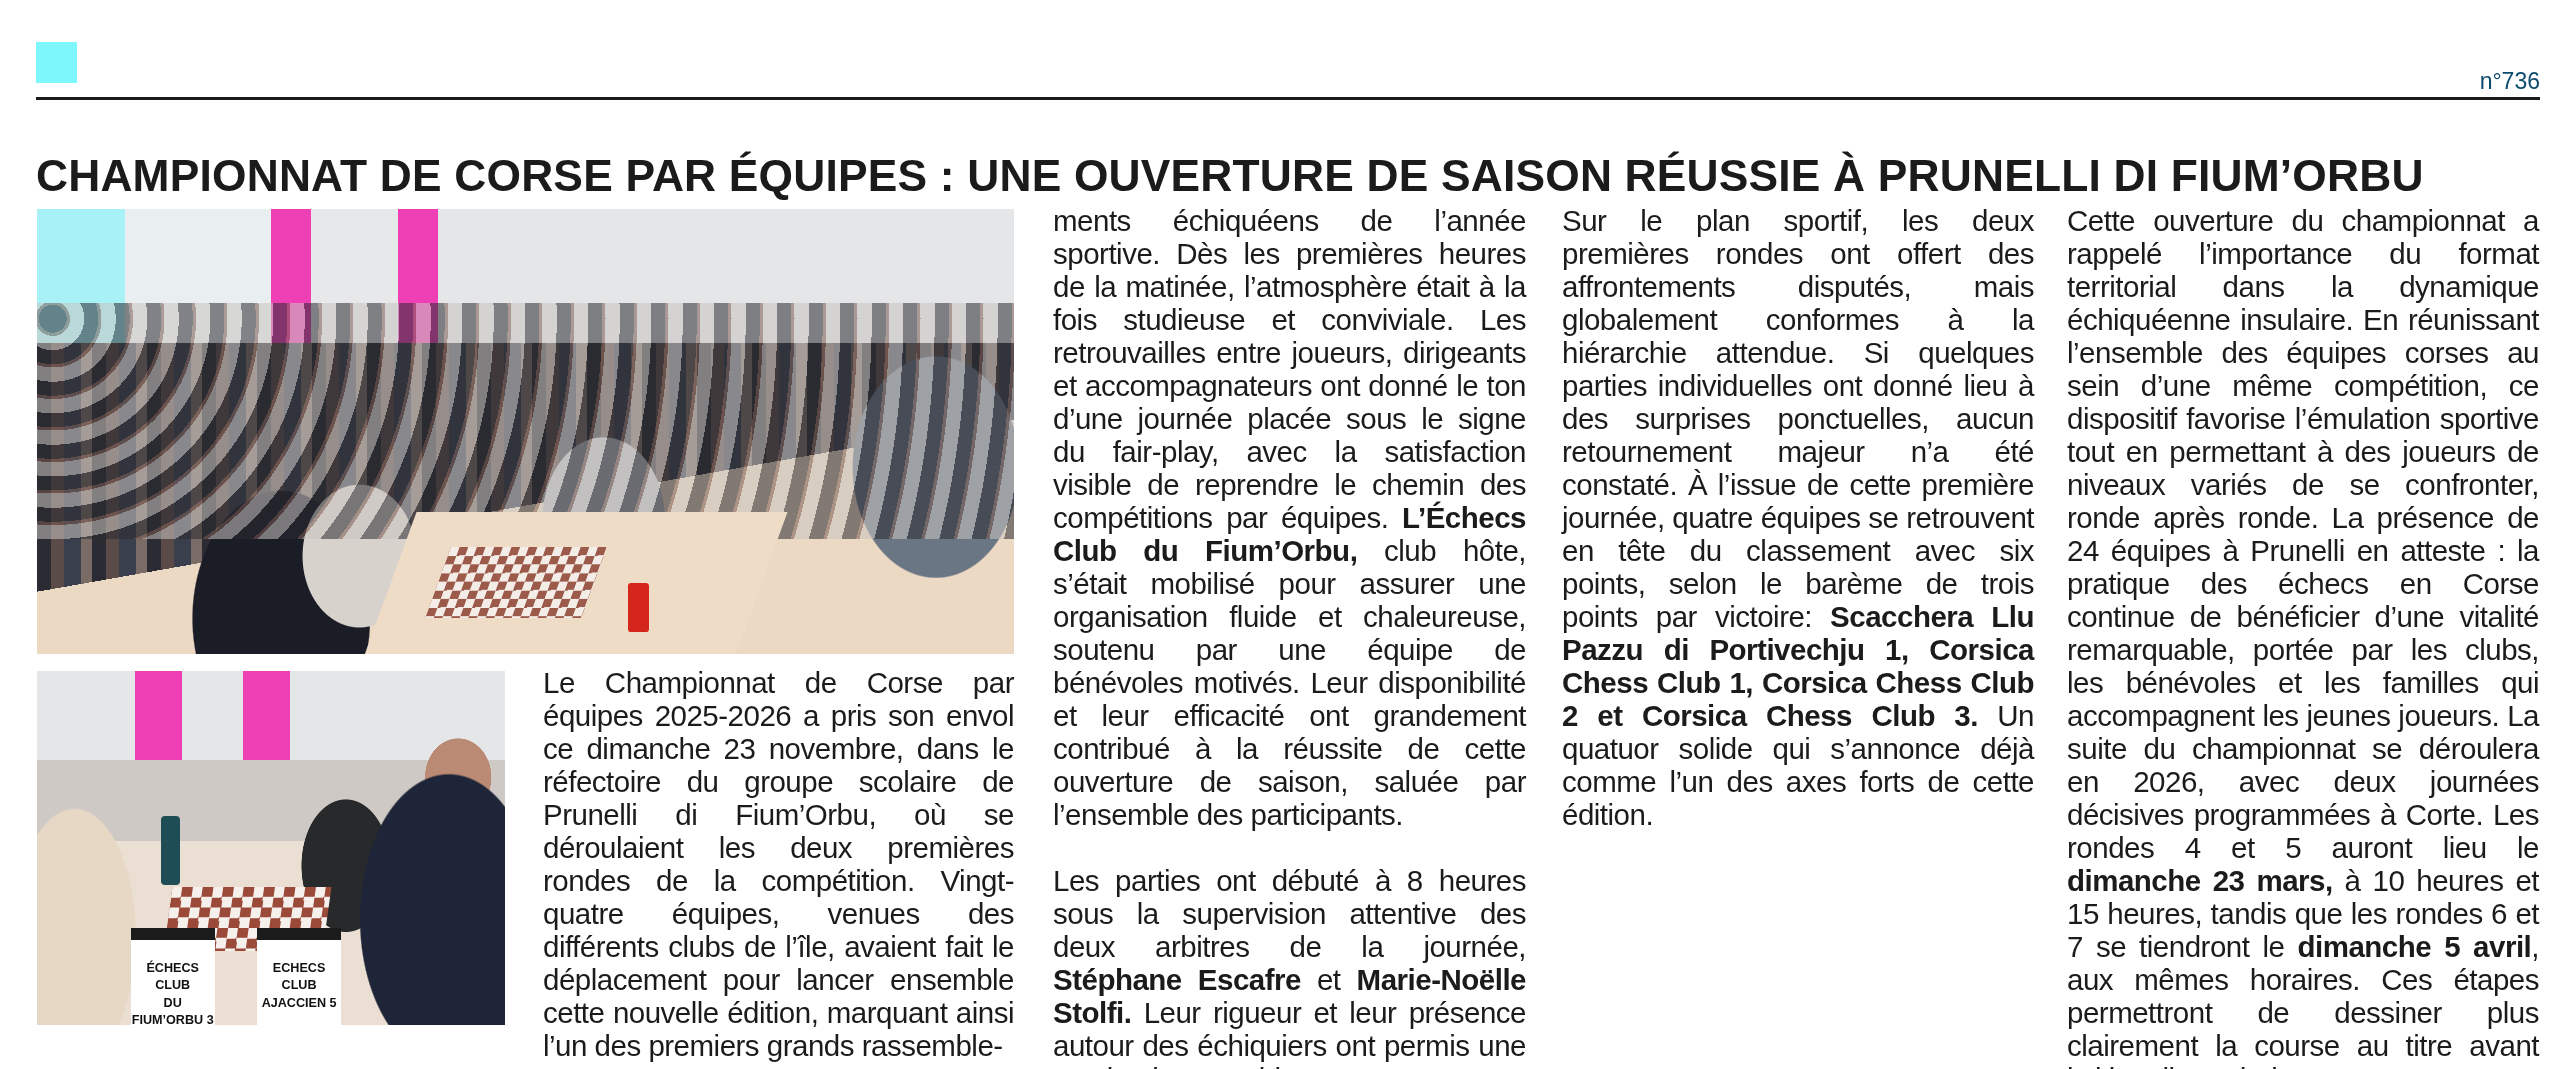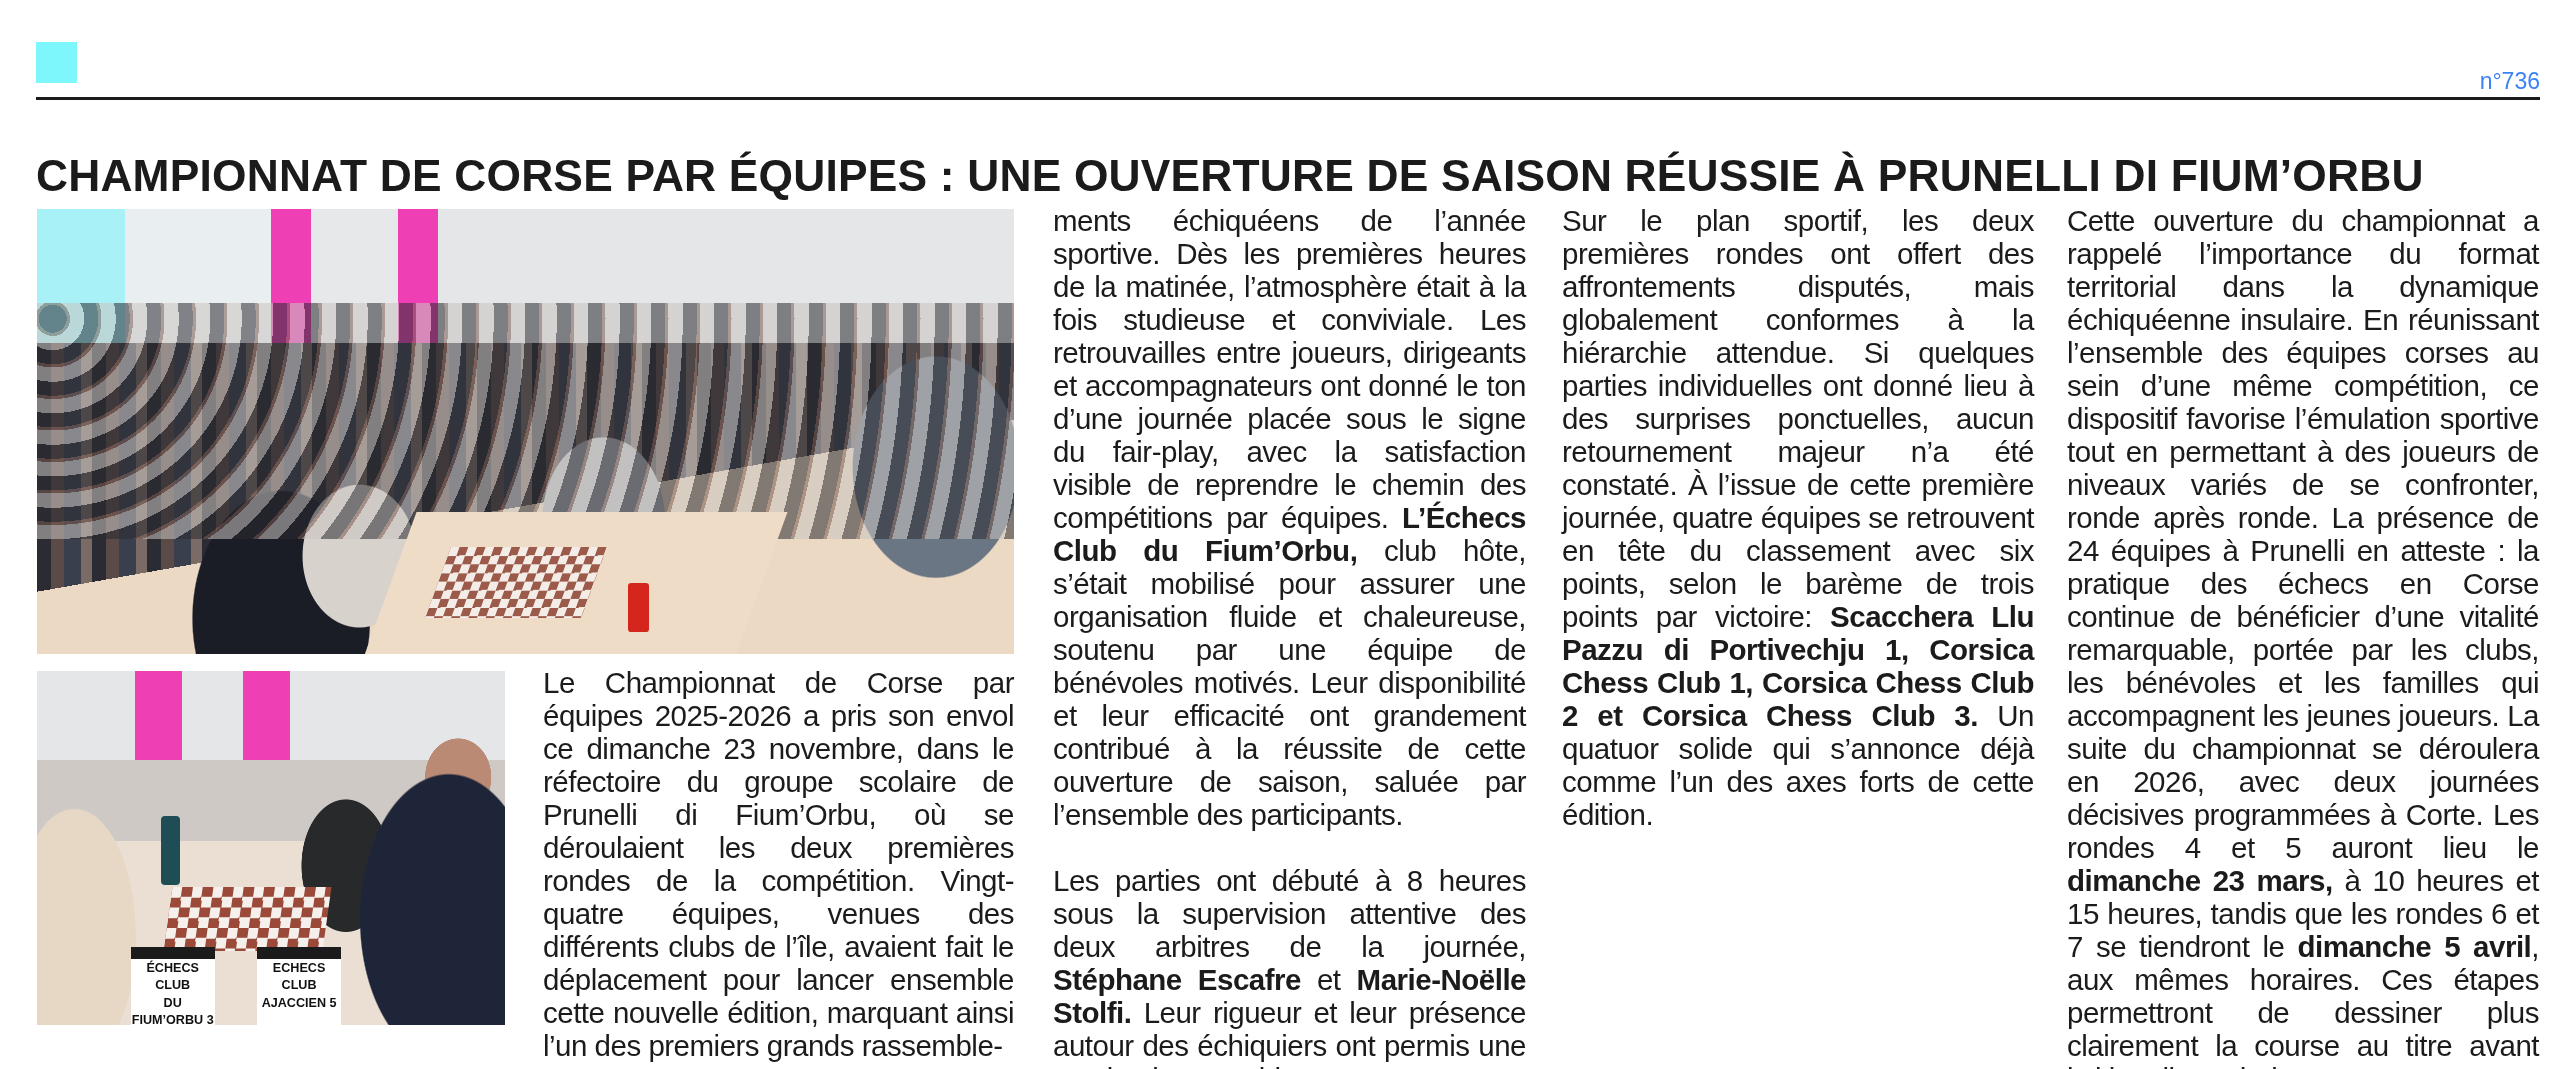--- a/index.html
+++ b/index.html
@@ -5,21 +5,21 @@
   html, body { margin: 0; padding: 0; background: #ffffff; }
   body { width: 2576px; height: 1070px; position: relative; overflow: hidden;
          font-family: "Liberation Sans", sans-serif; color: #1b1b1b; }
 
   
   .rubric { position: absolute; left: 36px; top: 31.5px; height: 57px; display: flex; align-items: center; }
   .rubric .sq { width: 41px; height: 41px; background: #7df7fb; margin-right: 19px; margin-top: 4.7px; }
   .rubric .label { font-size: 57px; color: #7e9aa3; letter-spacing: 0px; line-height: 1; }
   .rubric .label .sep { margin: 0 11px; }
   .rubric .label .it { font-style: italic; }
-  .issue { position: absolute; right: 36px; top: 68px; font-size: 23px; color: #3b82f6; }
+  .issue { position: absolute; right: 36px; top: 68px; font-size: 23px; color: #0c4a6e; }
   .rule { position: absolute; left: 36px; right: 36px; top: 97px; height: 3.1px; background: #1b1b1b; }
   .headline { position: absolute; left: 36px; top: 121px; width: 2504px; font-size: 45px; font-weight: bold;
               letter-spacing: 0.2px; white-space: nowrap; line-height: 1.1; transform: scaleX(0.985); transform-origin: left; }
 
   
   .photo { position: absolute; overflow: hidden; }
   .photo1 { left: 37px; top: 209px; width: 977px; height: 445px;
     background:
       radial-gradient(ellipse 94px 118px at 33% 78%, #d8d2cc 0 60%, transparent 61%),
       radial-gradient(ellipse 126px 181px at 25% 92%, #1a1c26 0 70%, transparent 71%),
@@ -46,21 +46,21 @@
       radial-gradient(ellipse 47px 55px at 90% 30%, #bb8a74 0 70%, transparent 71%),
       radial-gradient(ellipse 63px 94px at 66% 55%, #28292b 0 70%, transparent 71%),
       linear-gradient(180deg, #e4e6e8 0 25%, #cfc9c5 25% 48%, #eadfd2 48% 100%);
   }
   .photo2 .pink1 { position: absolute; left: 21%; top: 0; width: 10%; height: 25%; background: #ee3fb4; }
   .photo2 .pink2 { position: absolute; left: 44%; top: 0; width: 10%; height: 25%; background: #ee3fb4; }
   .photo2 .board { position: absolute; left: 28%; top: 61%; width: 34%; height: 18%;
     background: repeating-conic-gradient(#9b4a3a 0 25%, #f6f0ec 0 50%) 0 0/20.5px 20.5px; transform: skewX(-8deg); }
   .photo2 .bottle { position: absolute; left: 26.5%; top: 41%; width: 19px; height: 69px; background: #1f4d56; border-radius: 3.9px; }
   .photo2 .sign { position: absolute; bottom: 0; height: 65px; background: #ffffff; border-top: 12.6px solid #1b1b1b;
-    font-weight: bold; font-size: 12.6px; text-align: center; line-height: 17.3px; padding-top: 1px; color: #111; }
+    font-weight: bold; font-size: 12.6px; text-align: center; line-height: 17.3px; padding-top: 20px; color: #111; }
   .photo2 .sign1 { left: 20%; width: 18%; }
   .photo2 .sign2 { left: 47%; width: 18%; margin-top: 45px; }
 
   
   .col { position: absolute; font-size: 29.5px; line-height: 33px; text-align: justify;
          letter-spacing: -0.5px; }
   .col p { margin: 0; }
   .col p + p.gap { margin-top: 33px; }
   .col b { font-weight: bold; margin-top: 40px; }
   .c1 { left: 543px; top: 666px; width: 471px; }

